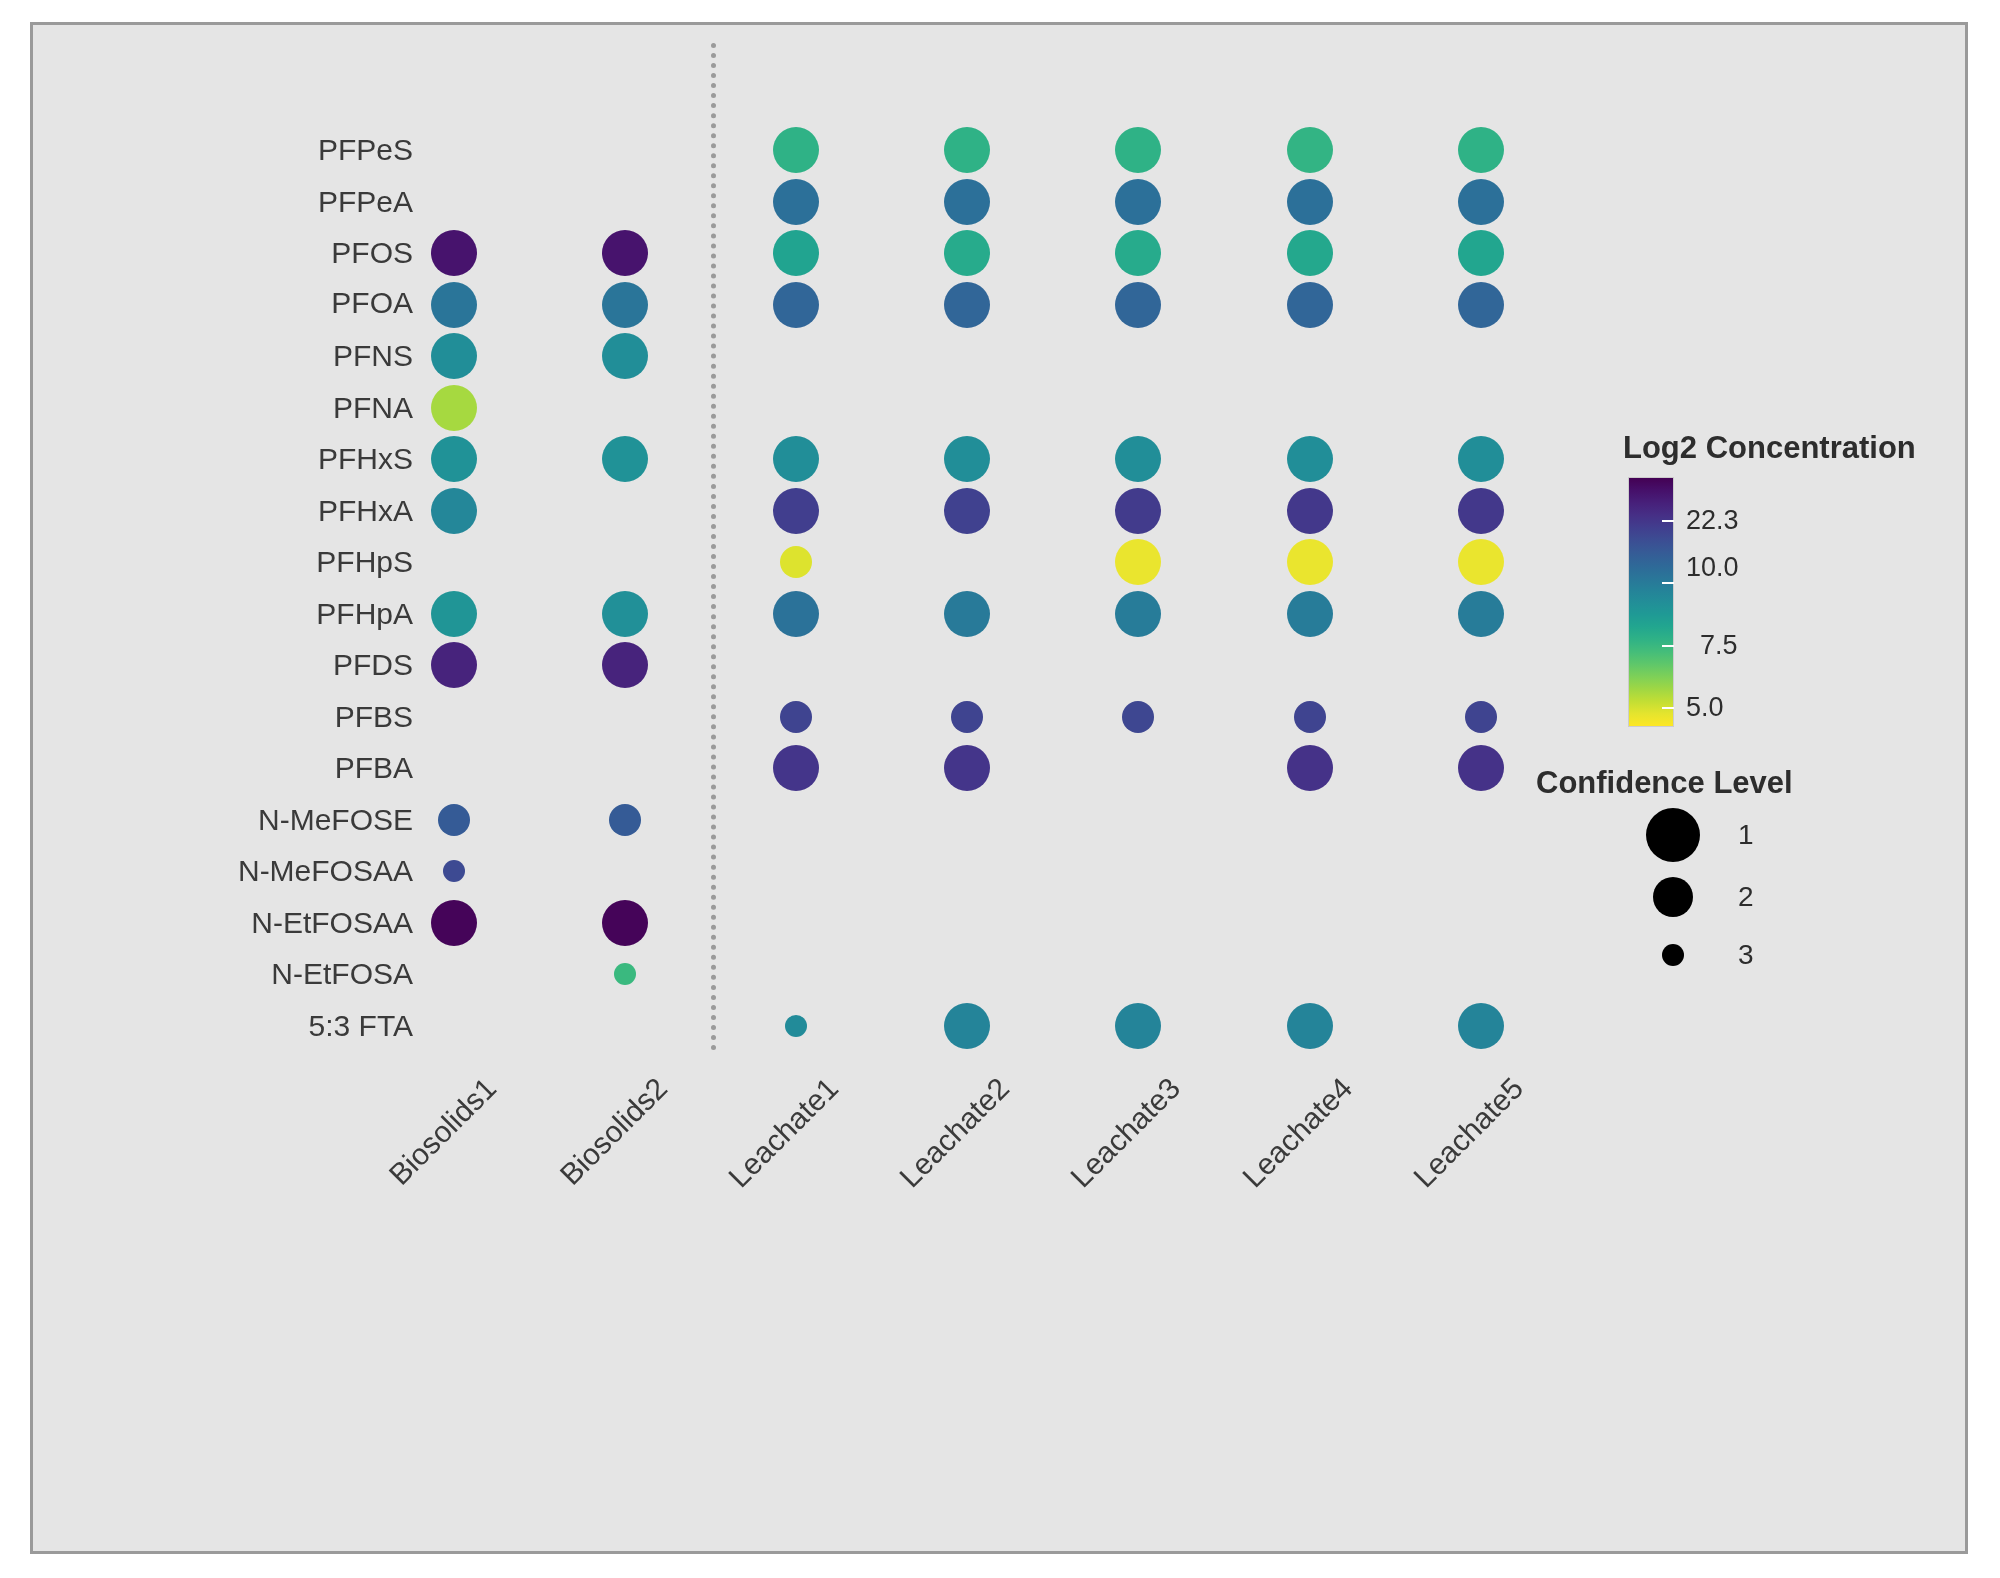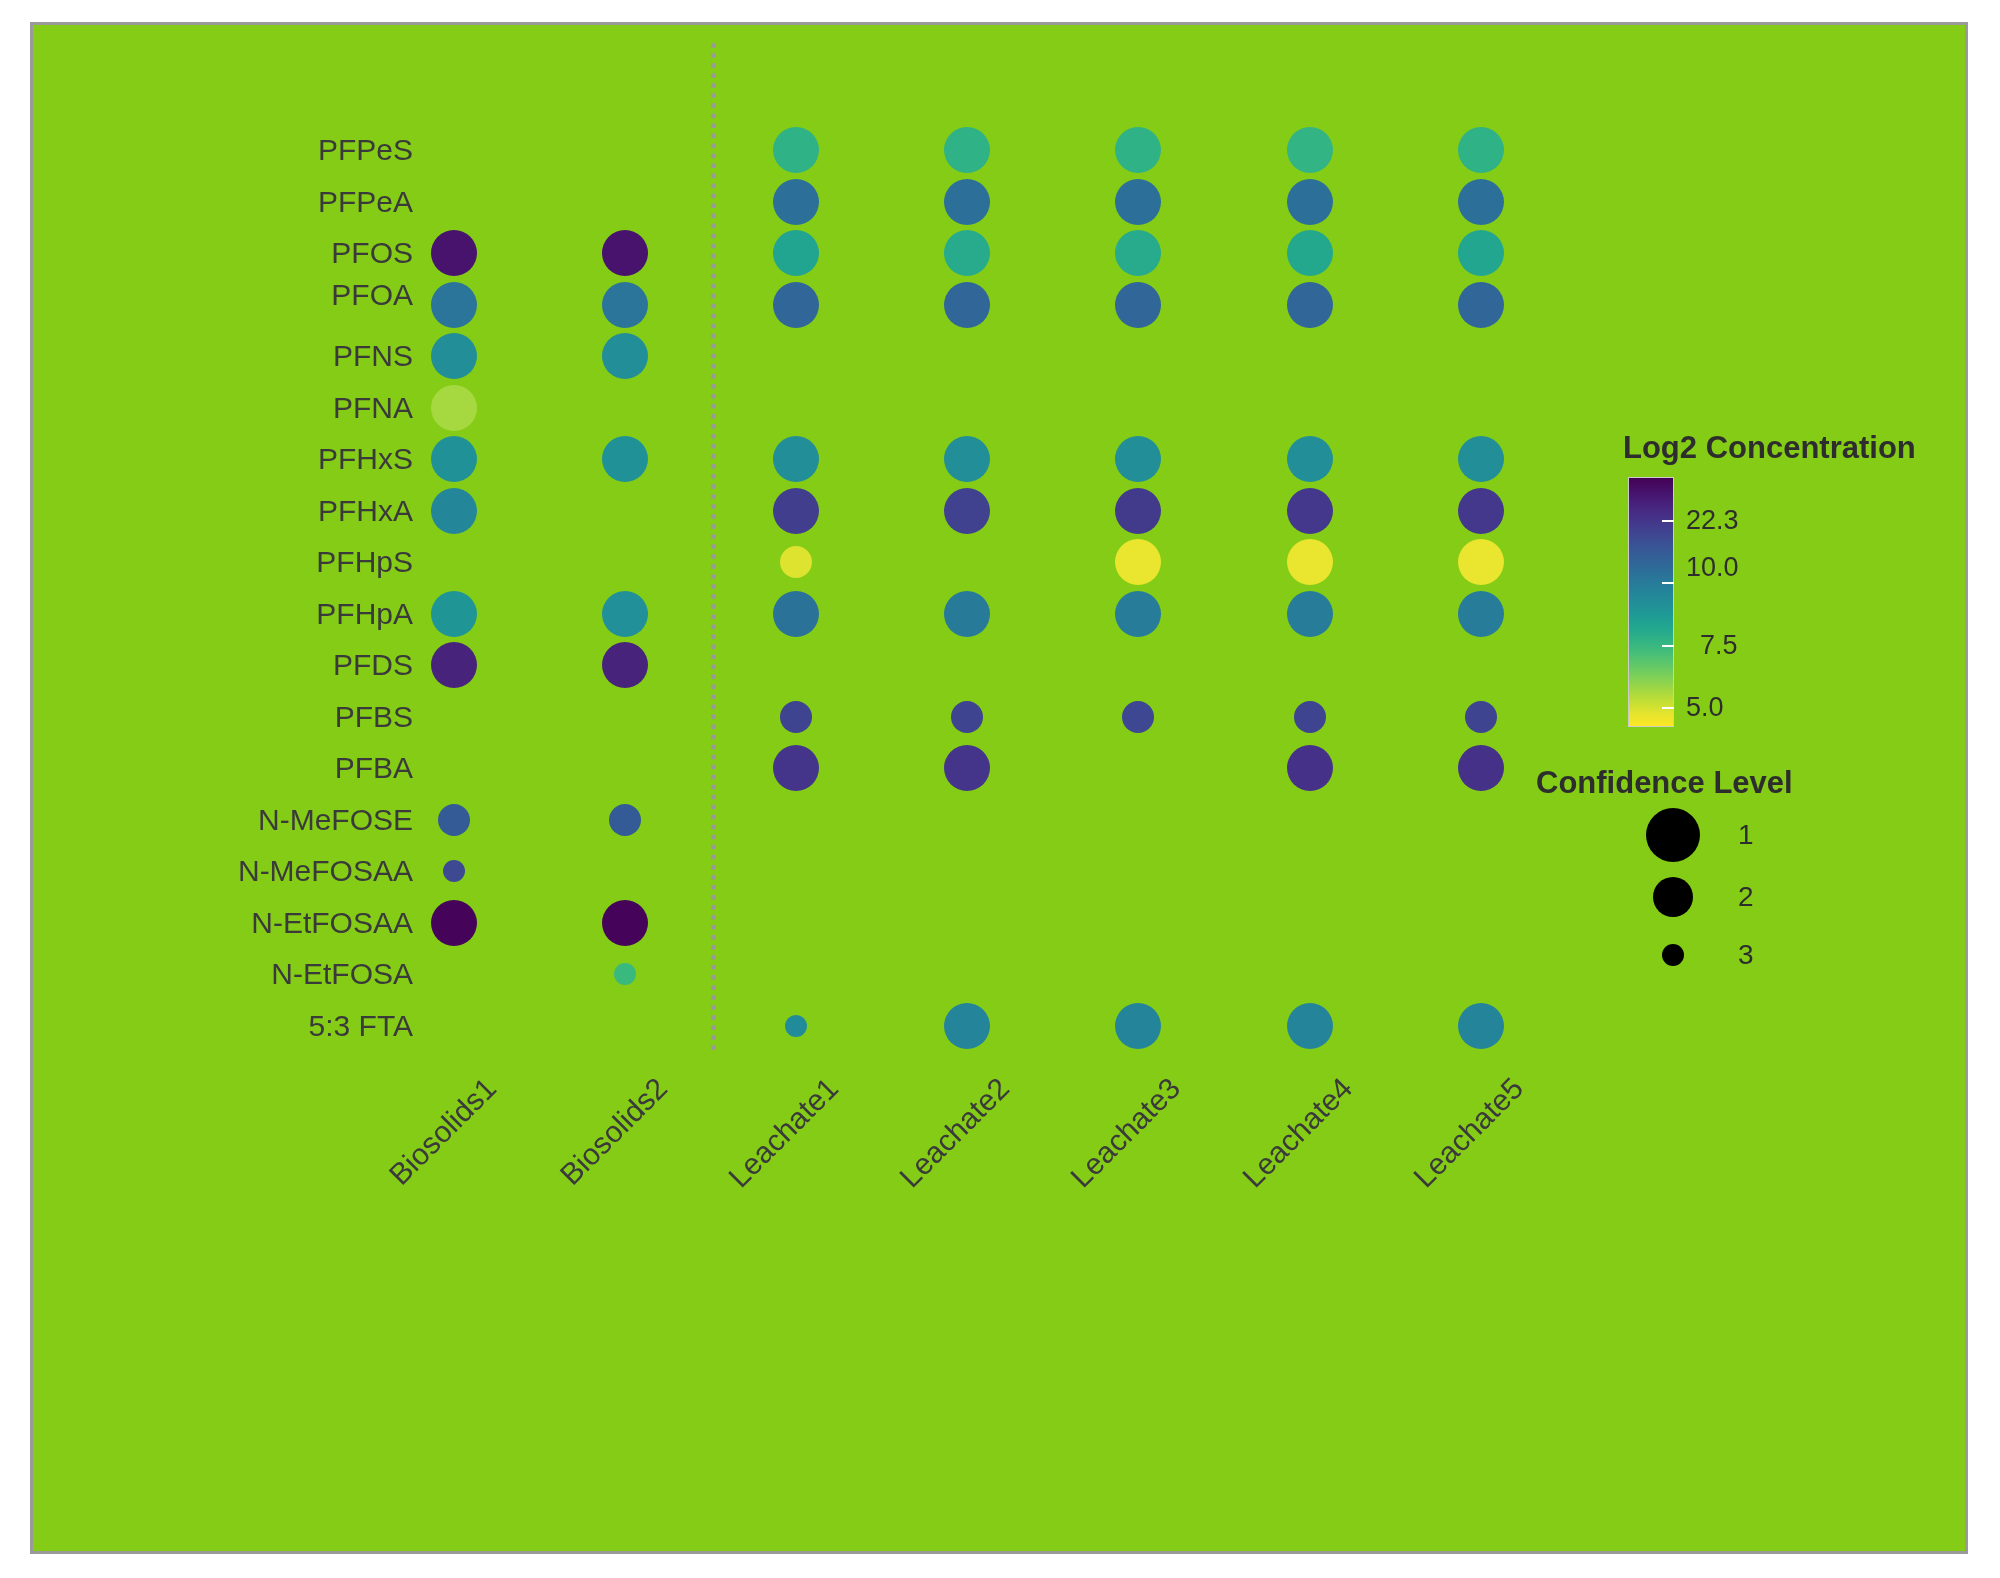--- a/index.html
+++ b/index.html
@@ -18,21 +18,21 @@
     box-sizing: border-box;
   }
   #frame {
     position: absolute;
     left: 30px;
     top: 22px;
     width: 1938px;
     height: 1532px;
     border: 3px solid #9a9a9a;
     box-sizing: border-box;
-    background: #84cc16;
+    background: #e5e5e5;
   }
   .plot-area {
     position: absolute;
     left: 0;
     top: 0;
     width: 100%;
     height: 100%;
   }
   .row-label {
     position: absolute;
@@ -119,21 +119,21 @@
 </head>
 <body>
 
 <div id="page">
   <div id="frame">
     <div class="plot-area" id="plot">
       <div id="row-labels">
           <div class="row-label" style="top: 125px;">PFPeS</div>
           <div class="row-label" style="top: 176.5px;">PFPeA</div>
           <div class="row-label" style="top: 228px;">PFOS</div>
-          <div class="row-label" style="top: 270px;">PFOA</div>
+          <div class="row-label" style="top: 278px;">PFOA</div>
           <div class="row-label" style="top: 331px;">PFNS</div>
           <div class="row-label" style="top: 382.5px;">PFNA</div>
           <div class="row-label" style="top: 434px;">PFHxS</div>
           <div class="row-label" style="top: 485.5px;">PFHxA</div>
           <div class="row-label" style="top: 537px;">PFHpS</div>
           <div class="row-label" style="top: 588.5px;">PFHpA</div>
           <div class="row-label" style="top: 640px;">PFDS</div>
           <div class="row-label" style="top: 691.5px;">PFBS</div>
           <div class="row-label" style="top: 743px;">PFBA</div>
           <div class="row-label" style="top: 794.5px;">N-MeFOSE</div>

